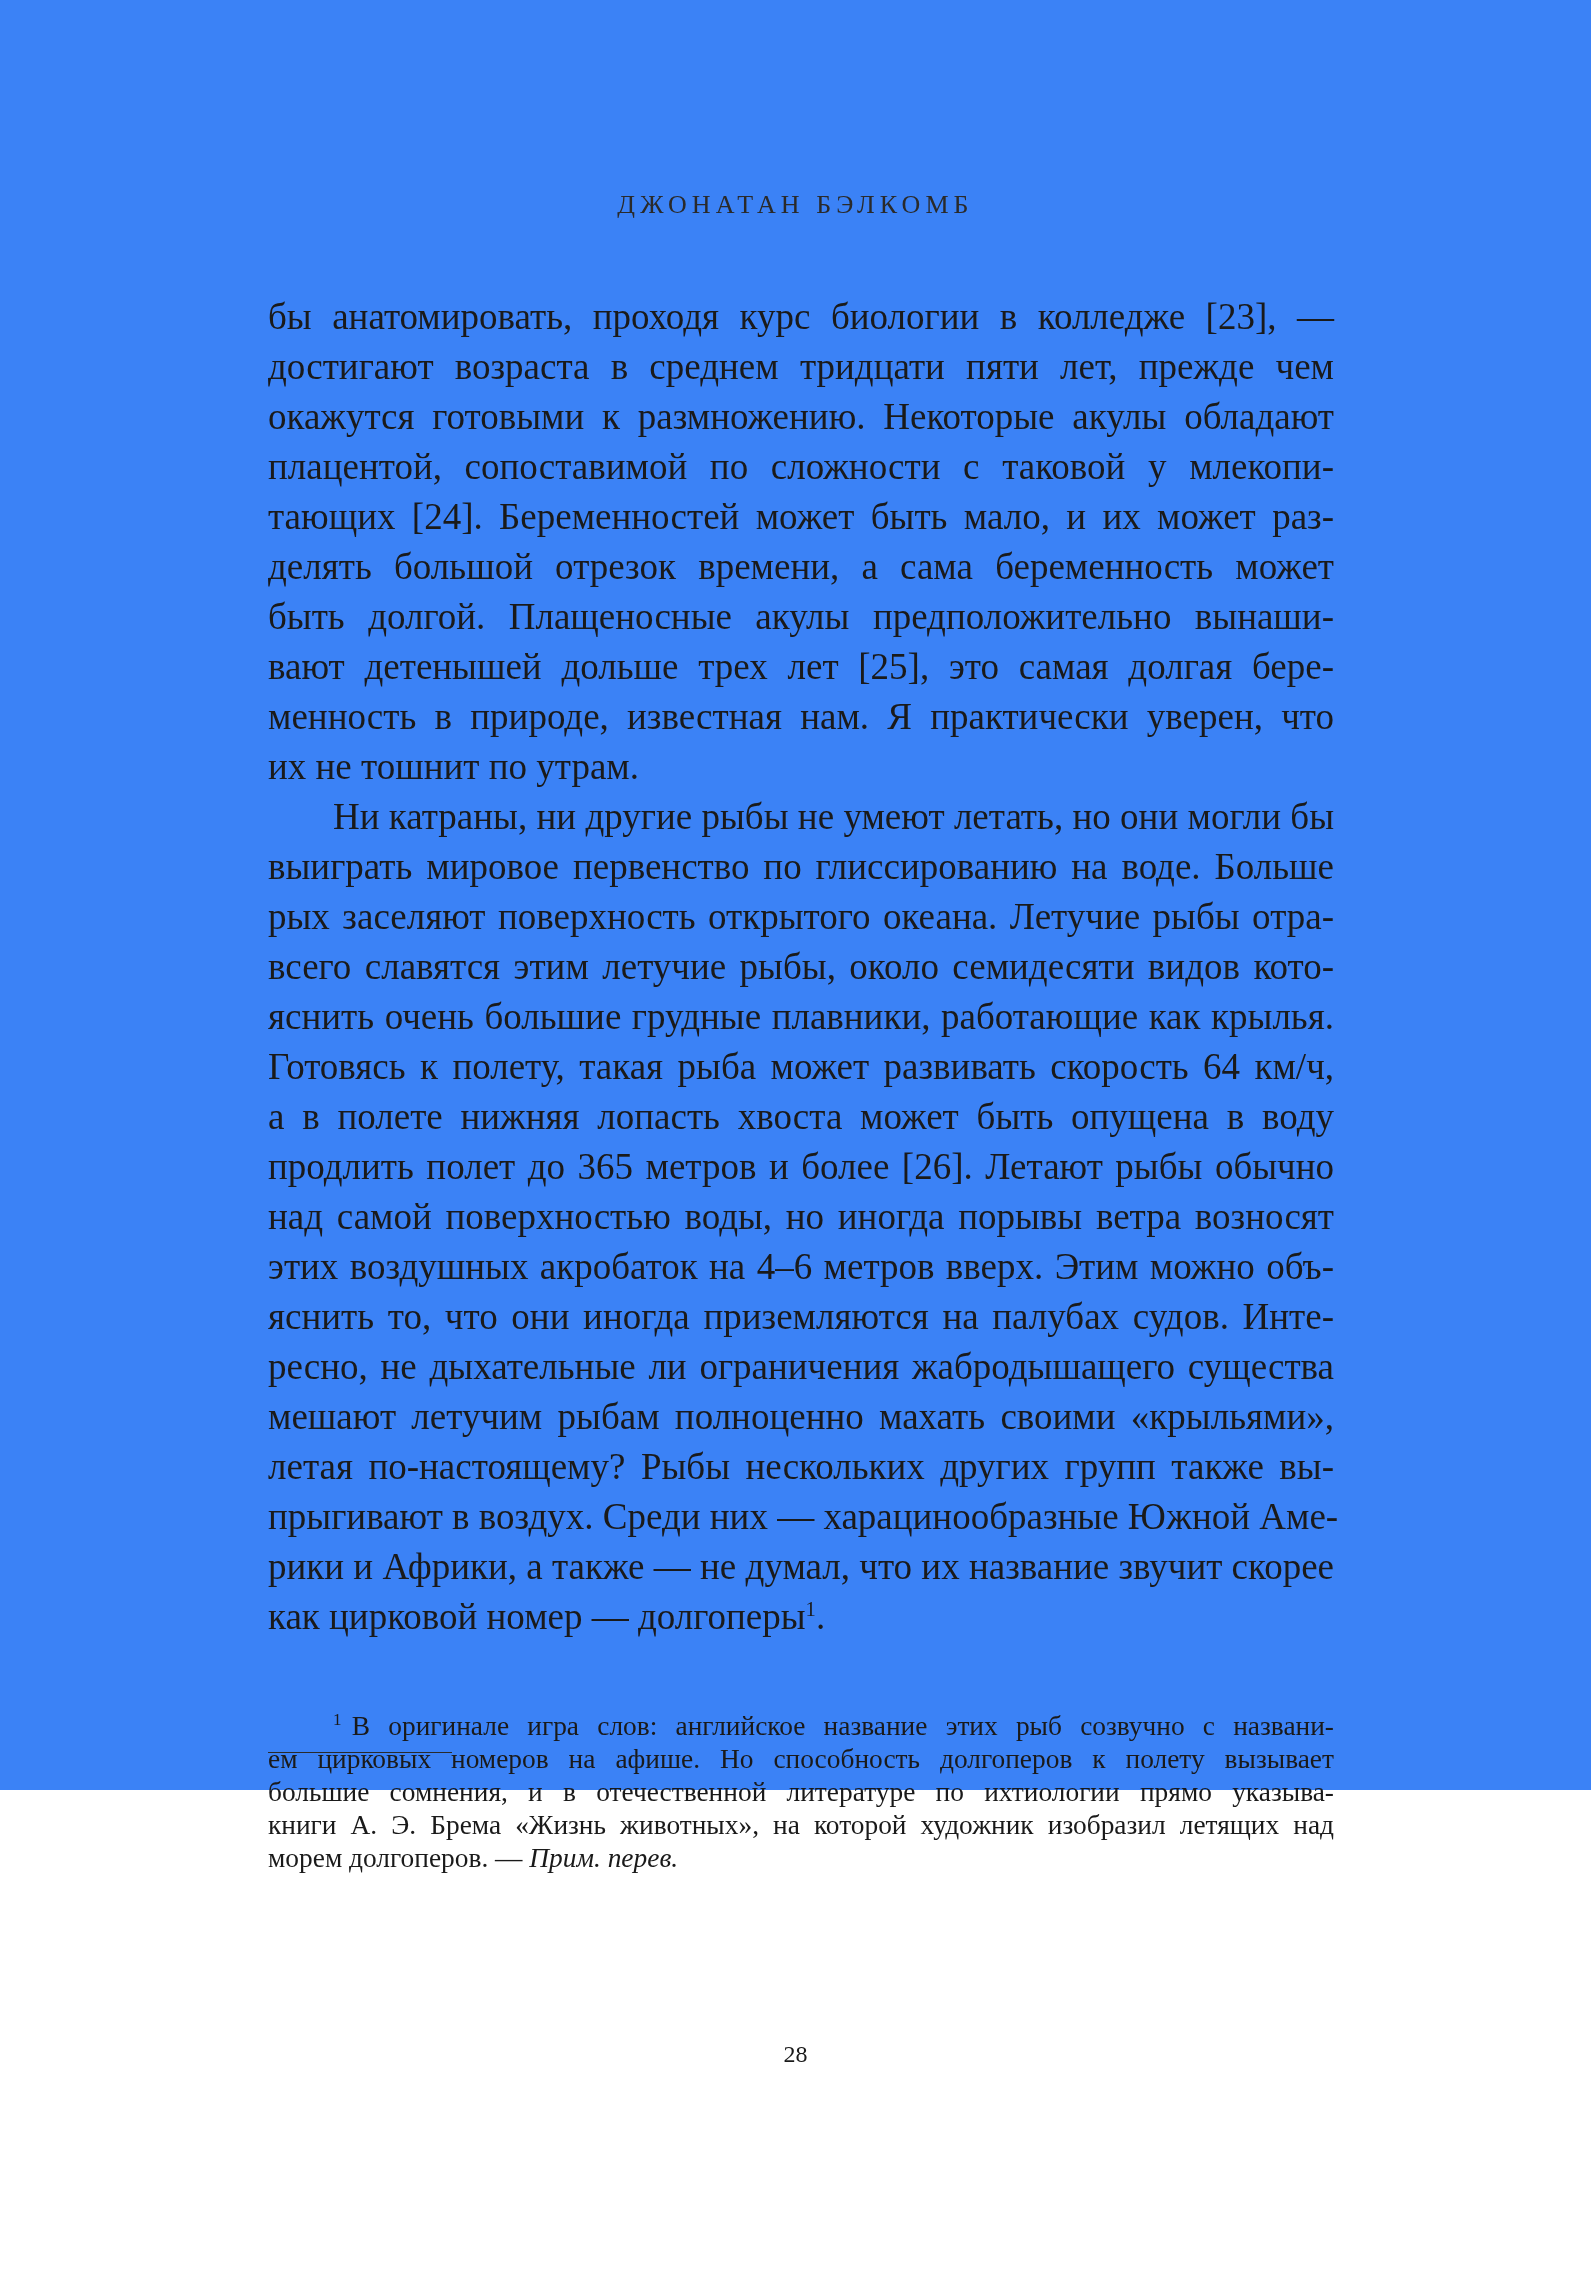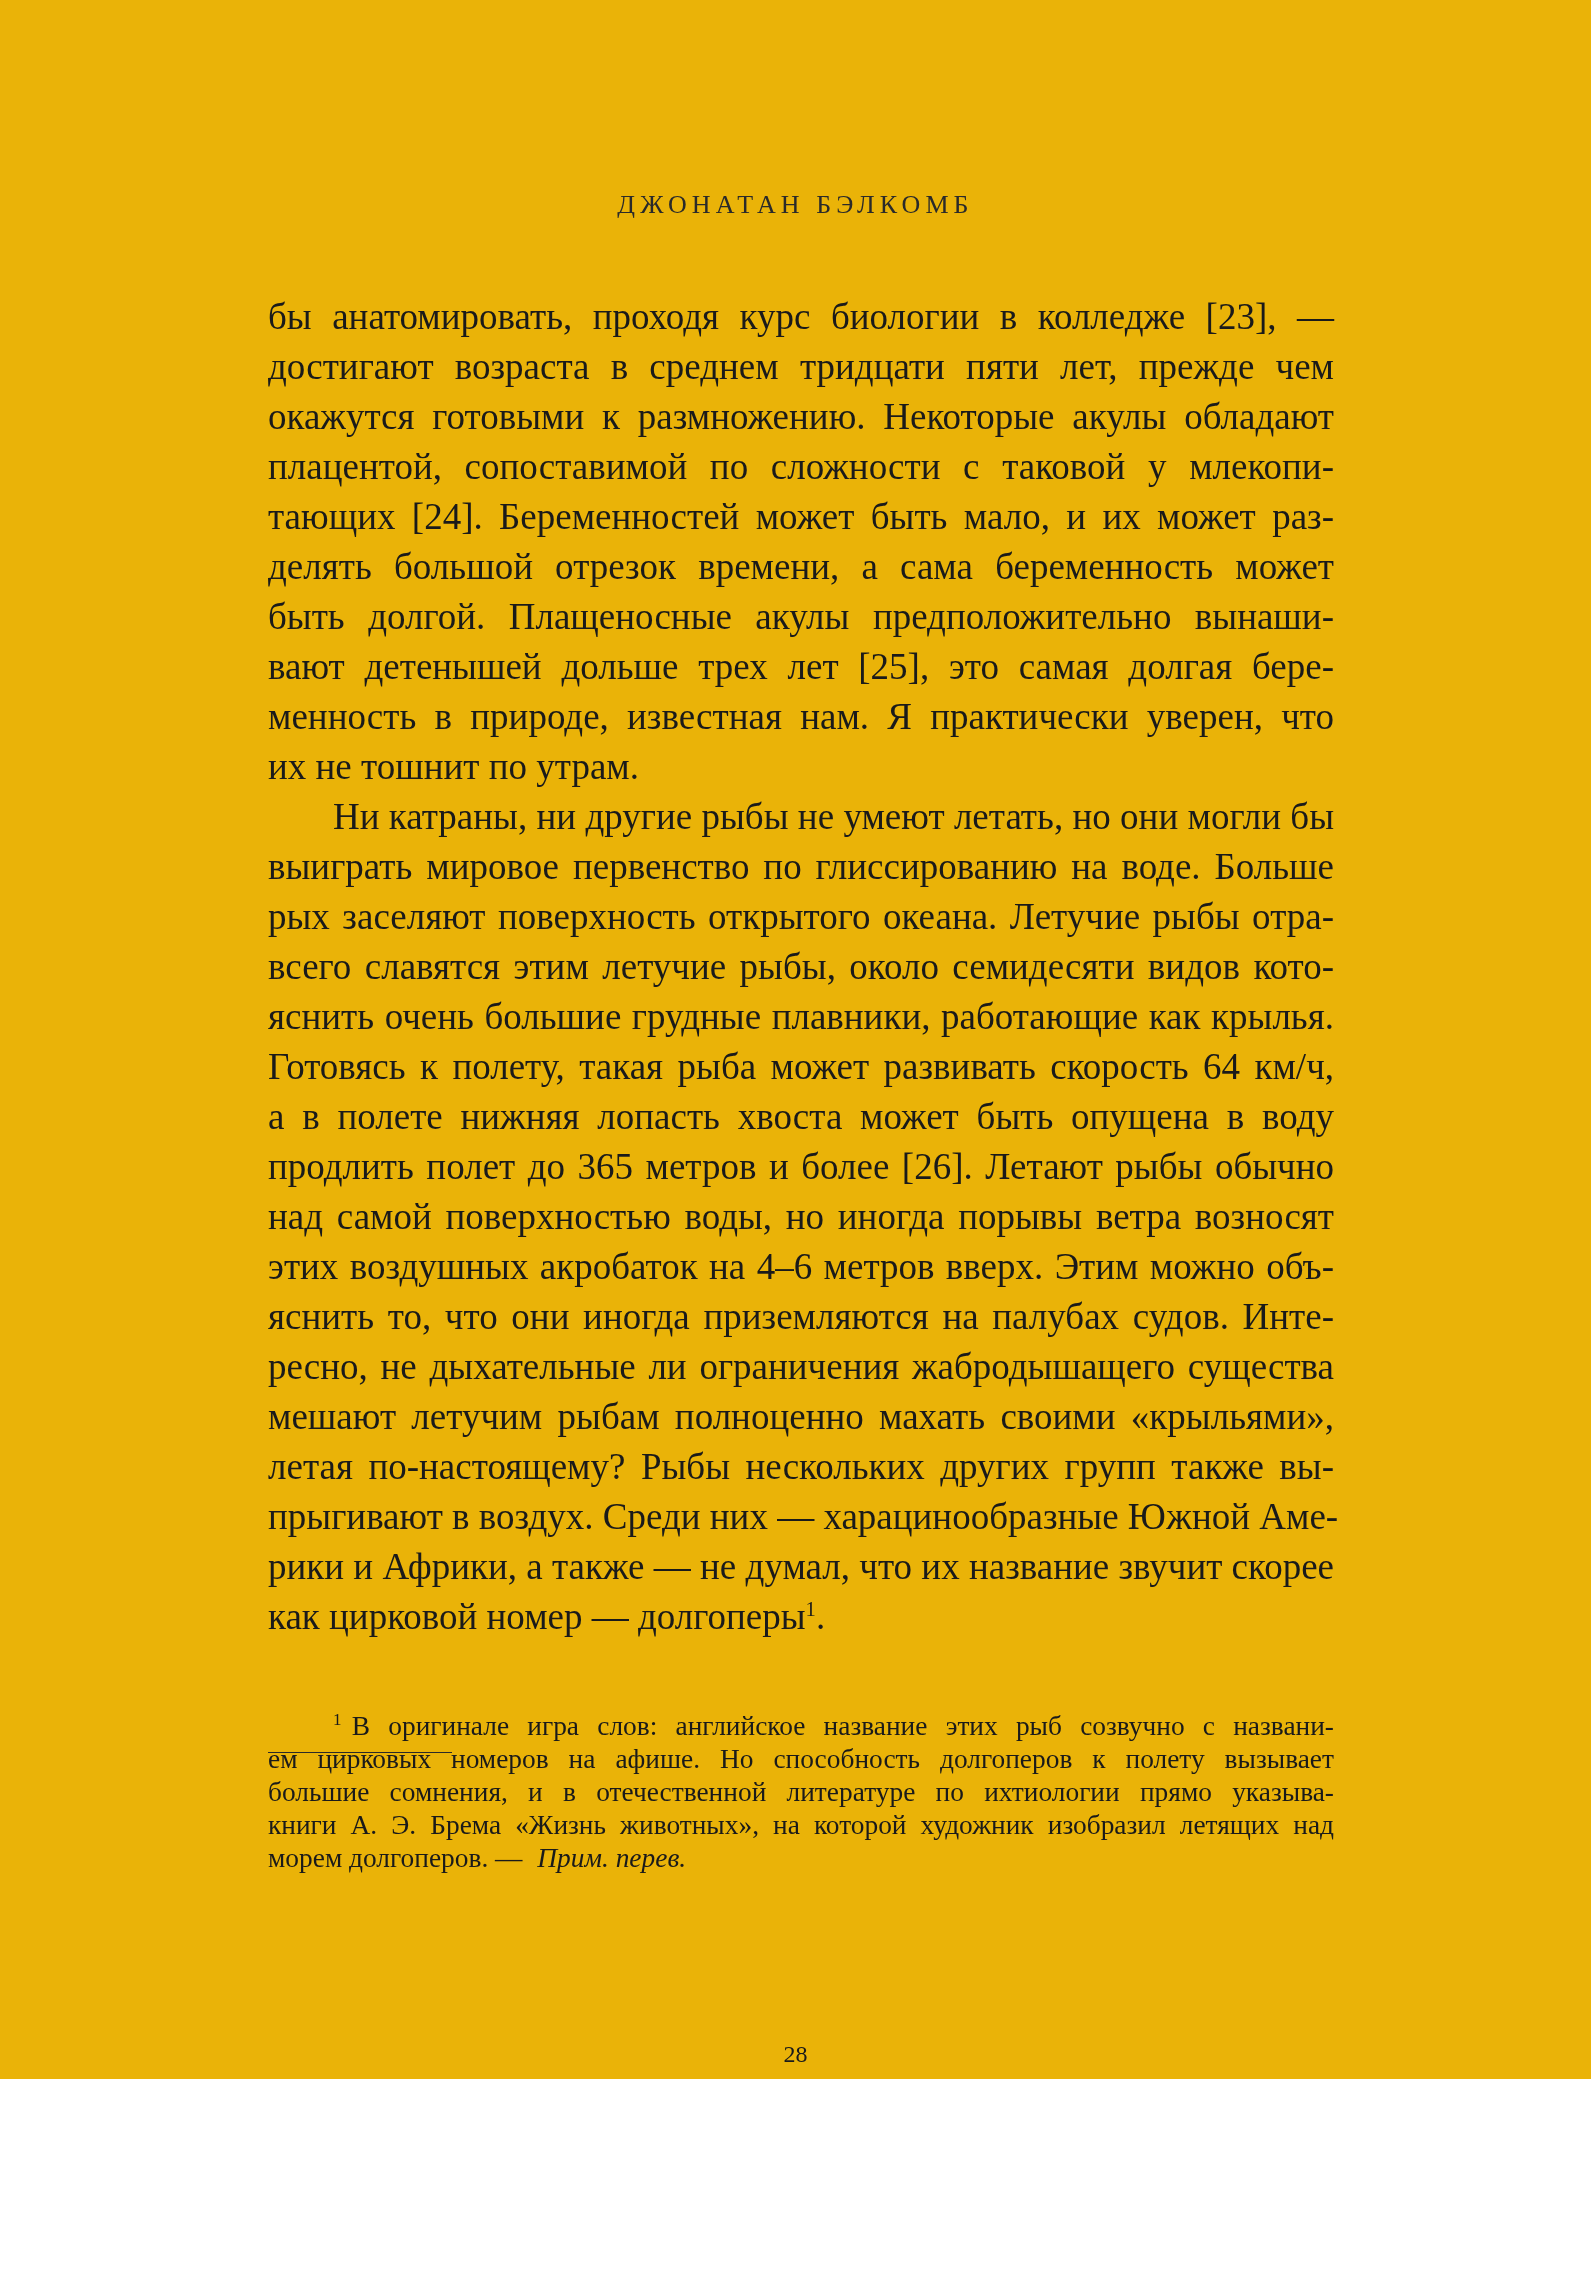--- a/index.html
+++ b/index.html
@@ -11,22 +11,22 @@
       width: 1591px;
       height: 2295px;
       position: relative;
       overflow: hidden;
       color: #1c1c1c;
       font-family: "DejaVu Serif", "Liberation Serif", serif;
     }
     .page {
       position: absolute;
       left: 0; top: 0;
-      width: 1591px; height: 2079px;
-      background: #eab308;
+      width: 1591px; height: 1790px;
+      background: #3b82f6;
     }
     .running-head {
       position: absolute;
       top: 190px;
       left: 0;
       width: 1591px;
       text-align: center;
       font-family: "Liberation Serif", "DejaVu Serif", serif;
       font-size: 26px;
       letter-spacing: 5.1px;
@@ -94,21 +94,20 @@
       text-align-last: left;
     }
     .footnote .fnmark {
       font-size: 17px;
       vertical-align: super;
       line-height: 0;
       margin-right: 10.3px;
     }
     .footnote em {
       font-style: italic;
-      margin-left: 8px;
     }
     .page-number {
       position: absolute;
       top: 2041px;
       left: 0;
       width: 1591px;
       text-align: center;
       font-family: "Liberation Serif", "DejaVu Serif", serif;
       font-size: 24px;
       color: #1a1a1a;

